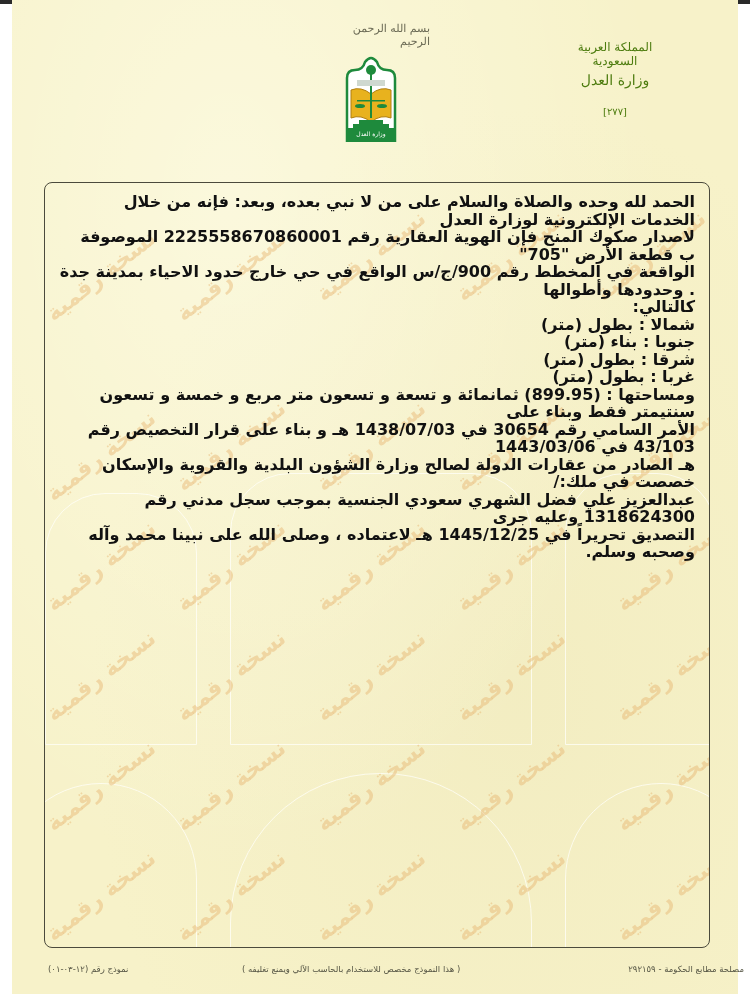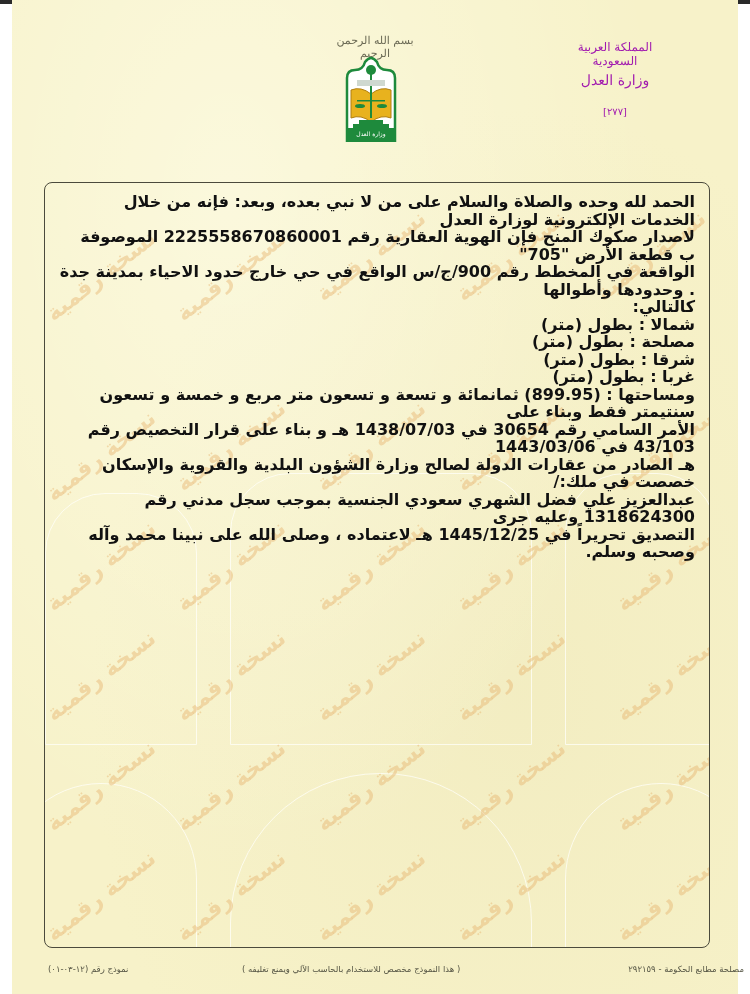--- a/index.html
+++ b/index.html
@@ -1,23 +1,23 @@
 <!DOCTYPE html>
 <html><head>
 <meta charset="utf-8">
 <style>
   html, body { margin:0; padding:0; }
   body { width:750px; height:994px; background:#ffffff; position:relative; overflow:hidden; font-family:"DejaVu Sans", sans-serif; }
   .page { position:absolute; left:12px; top:0; width:726px; height:994px; background:#f7f2c9;
     background-image: radial-gradient(ellipse at 30% 20%, rgba(255,255,240,0.5), rgba(0,0,0,0) 60%),
                       radial-gradient(ellipse at 70% 70%, rgba(235,228,180,0.35), rgba(0,0,0,0) 60%); }
   .topbar { position:absolute; left:0; top:0; width:750px; height:4px; background:#2a2a2a; }
-  .basmala { position:absolute; left:320px; top:34px; width:110px; text-align:center; font-family:"DejaVu Serif", serif; font-size:11px; color:#6b6a55; }
+  .basmala { position:absolute; left:320px; top:22px; width:110px; text-align:right; font-family:"DejaVu Serif", serif; font-size:11px; color:#6b6a55; }
   .emblem { position:absolute; left:343px; top:56px; width:56px; height:86px; }
-  .header-right { position:absolute; left:560px; top:40px; width:110px; text-align:center; font-family:"DejaVu Serif", serif; color:#a21caf; }
+  .header-right { position:absolute; left:560px; top:40px; width:110px; text-align:center; font-family:"DejaVu Serif", serif; color:#4d7c0f; }
   .header-right .l1 { font-size:12px; }
   .header-right .l2 { font-size:14px; margin-top:4px; }
   .header-right .l3 { font-size:10px; margin-top:18px; }
   .box { position:absolute; left:44px; top:182px; width:664px; height:764px; border:1.5px solid #4b4a3c; border-radius:8px; overflow:hidden; }
   .watermarks { position:absolute; inset:0; pointer-events:none; }
   .wm { position:absolute; font-family:"DejaVu Sans", sans-serif; font-weight:bold; font-size:22px; color:rgba(230,180,110,0.45); transform:rotate(-38deg); white-space:nowrap; direction:rtl; }
   .arch { position:absolute; border:1.5px solid rgba(255,255,250,0.75); border-radius:60px 60px 0 0; }
   .content { position:absolute; right:14px; top:10px; width:636px; direction:rtl; text-align:right; font-family:"DejaVu Sans", sans-serif; font-weight:bold; font-size:16px; line-height:17.5px; color:#111111; }
   .content p { margin:0; }
   .footer { position:absolute; top:964px; font-family:"DejaVu Sans", sans-serif; font-size:8.5px; color:#555544; direction:rtl; }
@@ -96,21 +96,21 @@
     <span class="wm" style="left:400px; top:700px;">نسخة رقمية</span>
     <span class="wm" style="left:560px; top:700px;">نسخة رقمية</span>
   </div>
 
   <div class="content">
     <p>الحمد لله وحده والصلاة والسلام على من لا نبي بعده، وبعد: فإنه من خلال الخدمات الإلكترونية لوزارة العدل</p>
     <p>لاصدار صكوك المنح فإن الهوية العقارية رقم 2225558670860001 الموصوفة ب قطعة الأرض "705"</p>
     <p>الواقعة في المخطط رقم 900/ج/س الواقع في حي خارج حدود الاحياء بمدينة جدة . وحدودها وأطوالها</p>
     <p>كالتالي:</p>
     <p>شمالا : بطول (متر)</p>
-    <p>مصلحة : بطول (متر)</p>
+    <p>جنوبا : بناء (متر)</p>
     <p>شرقا : بطول (متر)</p>
     <p>غربا : بطول (متر)</p>
     <p>ومساحتها : (899.95) ثمانمائة و تسعة و تسعون متر مربع و خمسة و تسعون سنتيمتر فقط وبناء على</p>
     <p>الأمر السامي رقم 30654 في 1438/07/03 هـ و بناء على قرار التخصيص رقم 43/103 في 1443/03/06</p>
     <p>هـ الصادر من عقارات الدولة لصالح وزارة الشؤون البلدية والقروية والإسكان خصصت في ملك:/</p>
     <p>عبدالعزيز علي فضل الشهري سعودي الجنسية بموجب سجل مدني رقم 1318624300 وعليه جرى</p>
     <p>التصديق تحريراً في 1445/12/25 هـ لاعتماده ، وصلى الله على نبينا محمد وآله وصحبه وسلم.</p>
   </div>
 </div>
 

